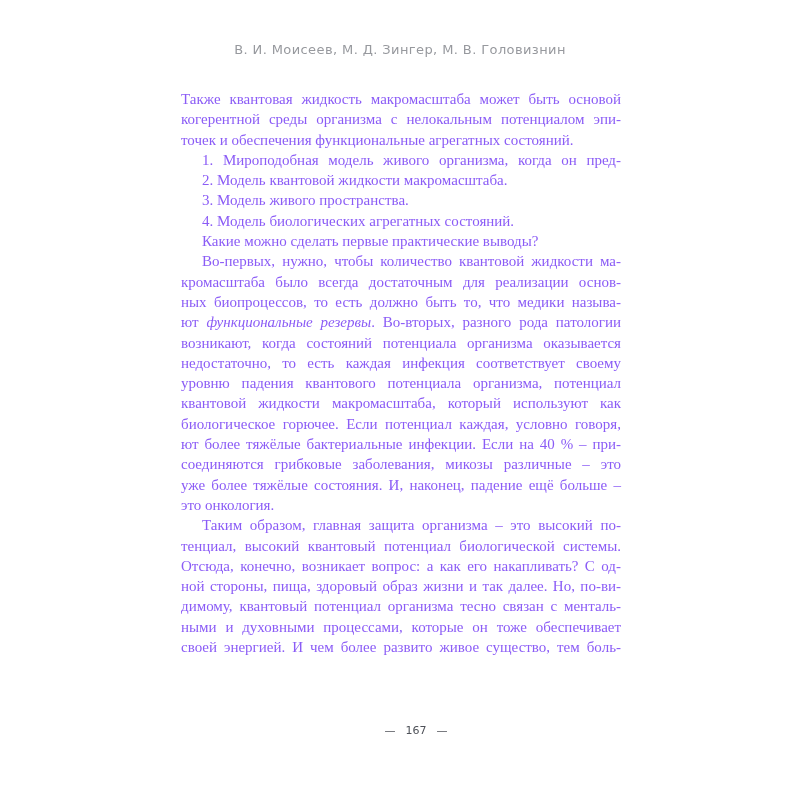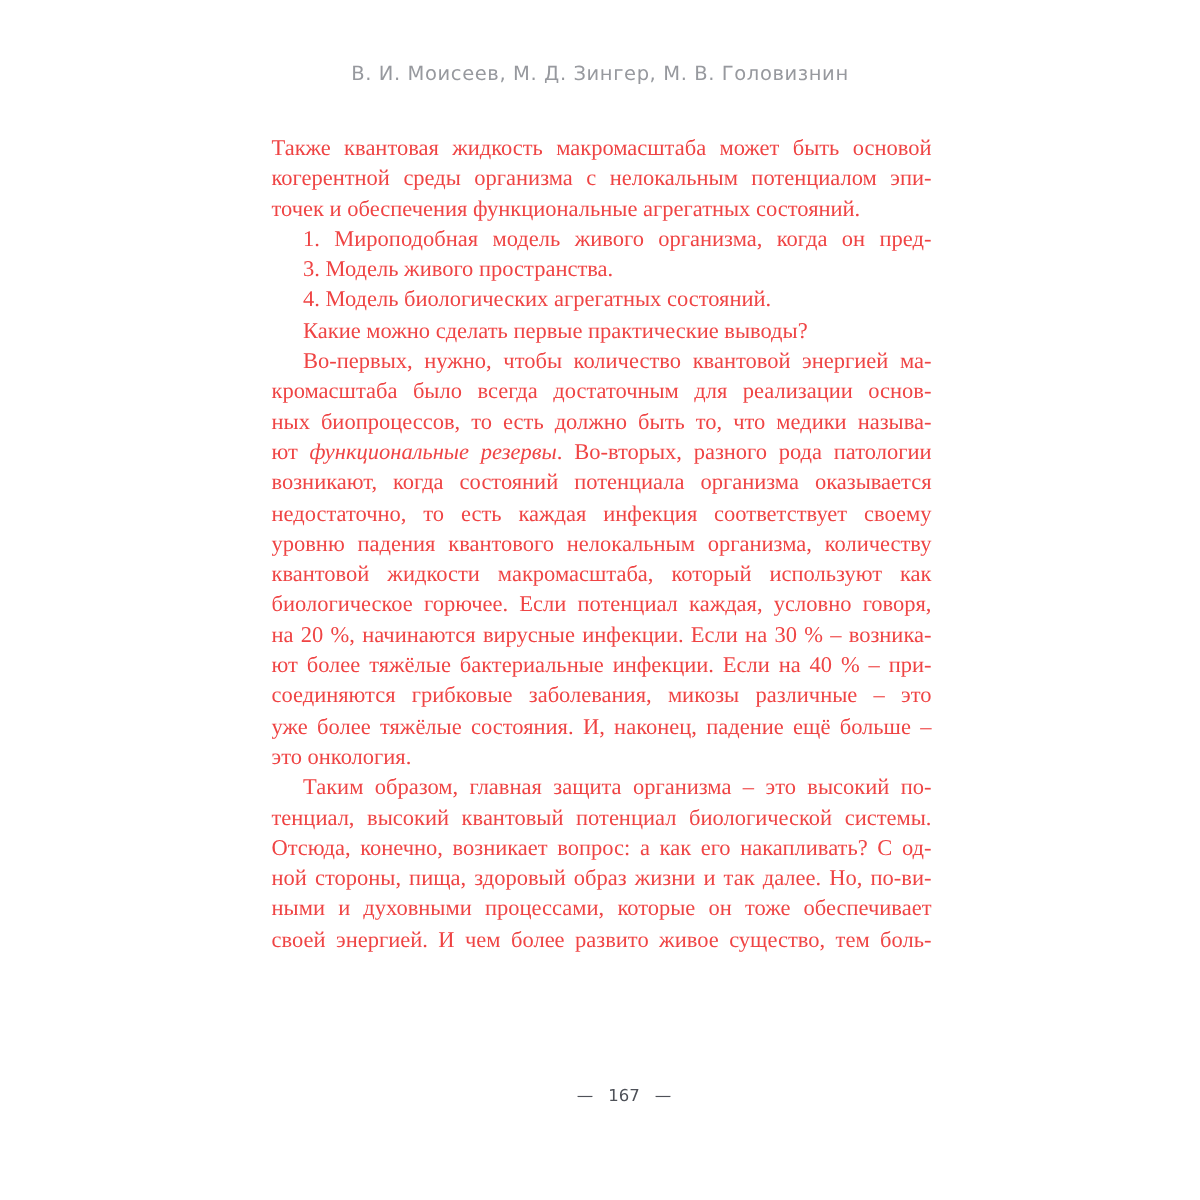--- a/index.html
+++ b/index.html
@@ -20,21 +20,21 @@
     font-family: "DejaVu Sans", sans-serif;
     font-size: 13px;
     letter-spacing: 0.4px;
     color: #97999e;
   }
   .column {
     position: absolute;
     left: 181px;
     top: 89px;
     width: 440px;
-    color: #ef4444;
+    color: #8b5cf6;
     font-size: 15px;
     line-height: 20.3px;
   }
   .ln {
     min-height: 20.3px;
     white-space: nowrap;
     text-align: left;
   }
   .ln.just {
     white-space: normal;
@@ -61,43 +61,44 @@
 
 <div class="page">
 
   <div class="running-head">В. И. Моисеев, М. Д. Зингер, М. В. Головизнин</div>
 
   <div class="column">
     <div class="ln just">Также квантовая жидкость макромасштаба может быть основой</div>
     <div class="ln just">когерентной среды организма с нелокальным потенциалом эпи-</div>
     <div class="ln">точек и обеспечения функциональные агрегатных состояний.</div>
     <div class="ln just indent">1. Мироподобная модель живого организма, когда он пред-</div>
+    <div class="ln indent">2. Модель квантовой жидкости макромасштаба.</div>
     <div class="ln indent">3. Модель живого пространства.</div>
     <div class="ln indent">4. Модель биологических агрегатных состояний.</div>
     <div class="ln indent">Какие можно сделать первые практические выводы?</div>
-    <div class="ln just indent">Во-первых, нужно, чтобы количество квантовой энергией ма-</div>
+    <div class="ln just indent">Во-первых, нужно, чтобы количество квантовой жидкости ма-</div>
     <div class="ln just">кромасштаба было всегда достаточным для реализации основ-</div>
     <div class="ln just">ных биопроцессов, то есть должно быть то, что медики называ-</div>
     <div class="ln just">
       <span>ют </span><em>функциональные резервы</em><span>. Во-вторых, разного рода патологии</span>
     </div>
     <div class="ln just">возникают, когда состояний потенциала организма оказывается</div>
     <div class="ln just">недостаточно, то есть каждая инфекция соответствует своему</div>
-    <div class="ln just">уровню падения квантового нелокальным организма, количеству</div>
+    <div class="ln just">уровню падения квантового потенциала организма, потенциал</div>
     <div class="ln just">квантовой жидкости макромасштаба, который используют как</div>
     <div class="ln just">биологическое горючее. Если потенциал каждая, условно говоря,</div>
-    <div class="ln just">на 20 %, начинаются вирусные инфекции. Если на 30 % – возника-</div>
     <div class="ln just">ют более тяжёлые бактериальные инфекции. Если на 40 % – при-</div>
     <div class="ln just">соединяются грибковые заболевания, микозы различные – это</div>
     <div class="ln just">уже более тяжёлые состояния. И, наконец, падение ещё больше –</div>
     <div class="ln">это онкология.</div>
     <div class="ln just indent">Таким образом, главная защита организма – это высокий по-</div>
     <div class="ln just">тенциал, высокий квантовый потенциал биологической системы.</div>
     <div class="ln just">Отсюда, конечно, возникает вопрос: а как его накапливать? С од-</div>
     <div class="ln just">ной стороны, пища, здоровый образ жизни и так далее. Но, по-ви-</div>
+    <div class="ln just">димому, квантовый потенциал организма тесно связан с менталь-</div>
     <div class="ln just">ными и духовными процессами, которые он тоже обеспечивает</div>
     <div class="ln just">своей энергией. И чем более развито живое существо, тем боль-</div>
   </div>
 
   <div class="footer">
     <span class="dash">—</span><span>167</span><span class="dash">—</span>
   </div>
 
 </div>
 

